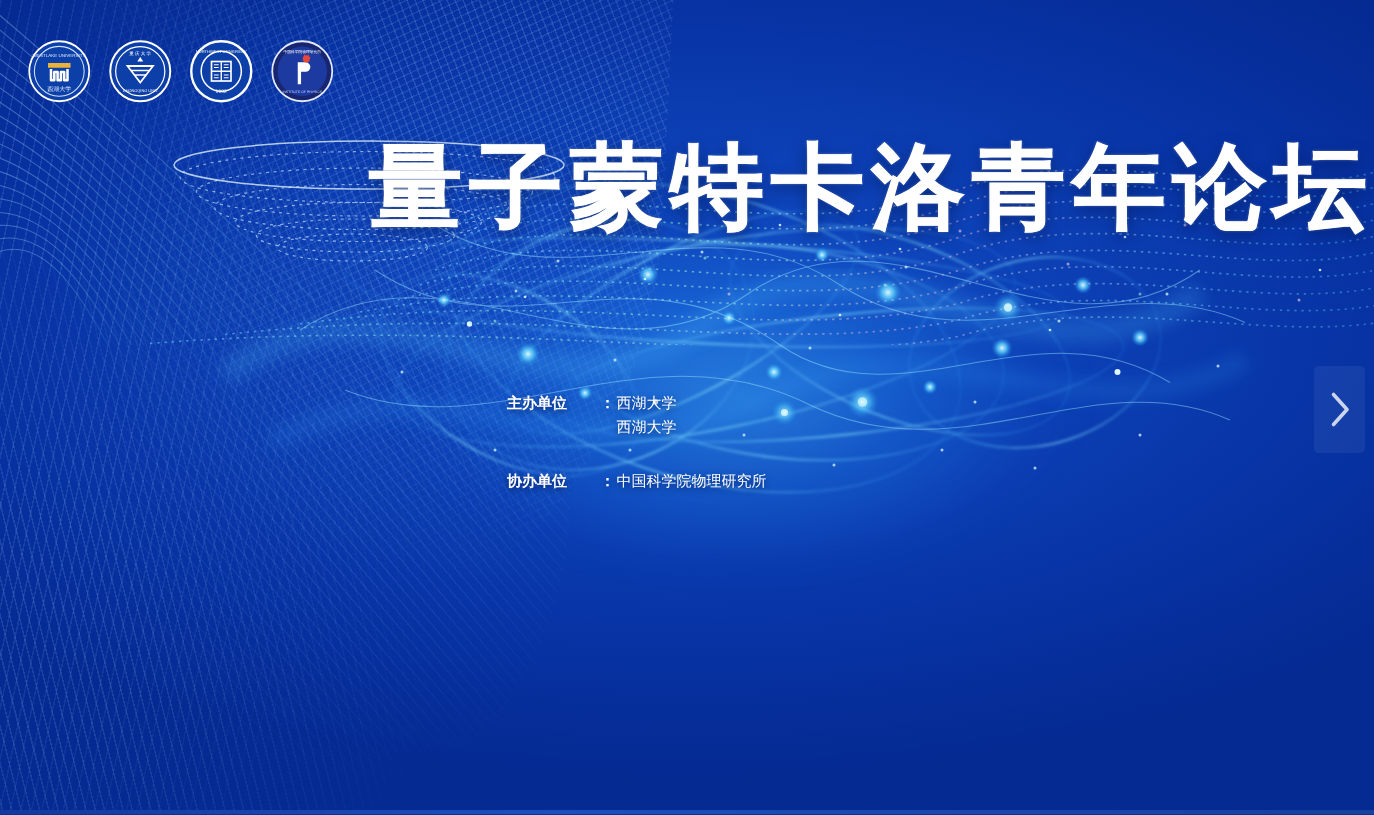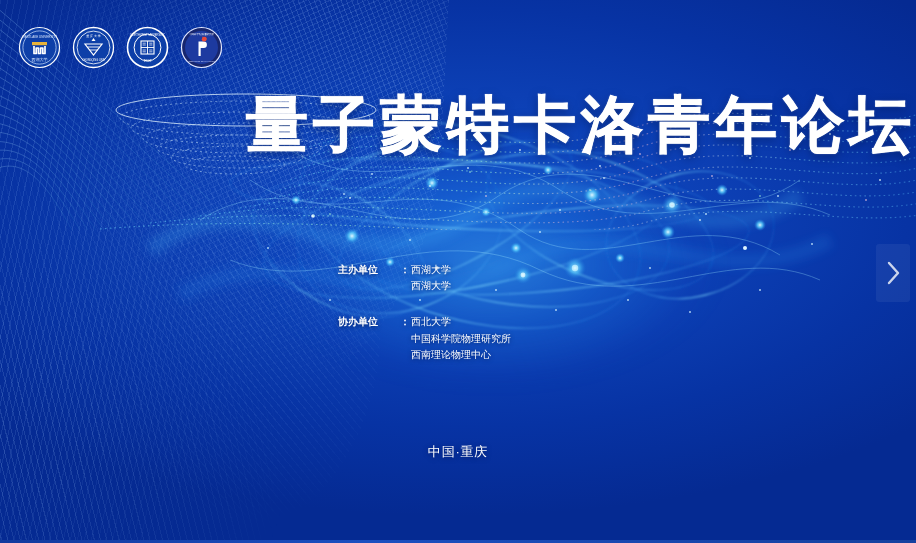--- a/index.html
+++ b/index.html
@@ -416,30 +416,27 @@
       <span class="org-values">
         <span>西湖大学</span>
         <span>西湖大学</span>
       </span>
     </div>
 
     <div class="org-group">
       <span class="org-label">协办单位</span>
       <span class="org-colon">：</span>
       <span class="org-values">
-        <span>西北大学</span>
         <span>中国科学院物理研究所</span>
-        <span>西南理论物理中心</span>
       </span>
     </div>
 
   </div>
 
   <div id="date-block">
-    <div id="loc-line">中国·重庆</div>
   </div>
 
   <div id="next-arrow">
     <svg width="15" height="24" viewBox="0 0 15 24">
       <path d="M3 2 L12 12 L3 22" fill="none" stroke="#ffffff" stroke-width="2.4" stroke-linecap="round" stroke-linejoin="round"></path>
     </svg>
   </div>
 
   <div id="bottom-edge"></div>
 </div>

